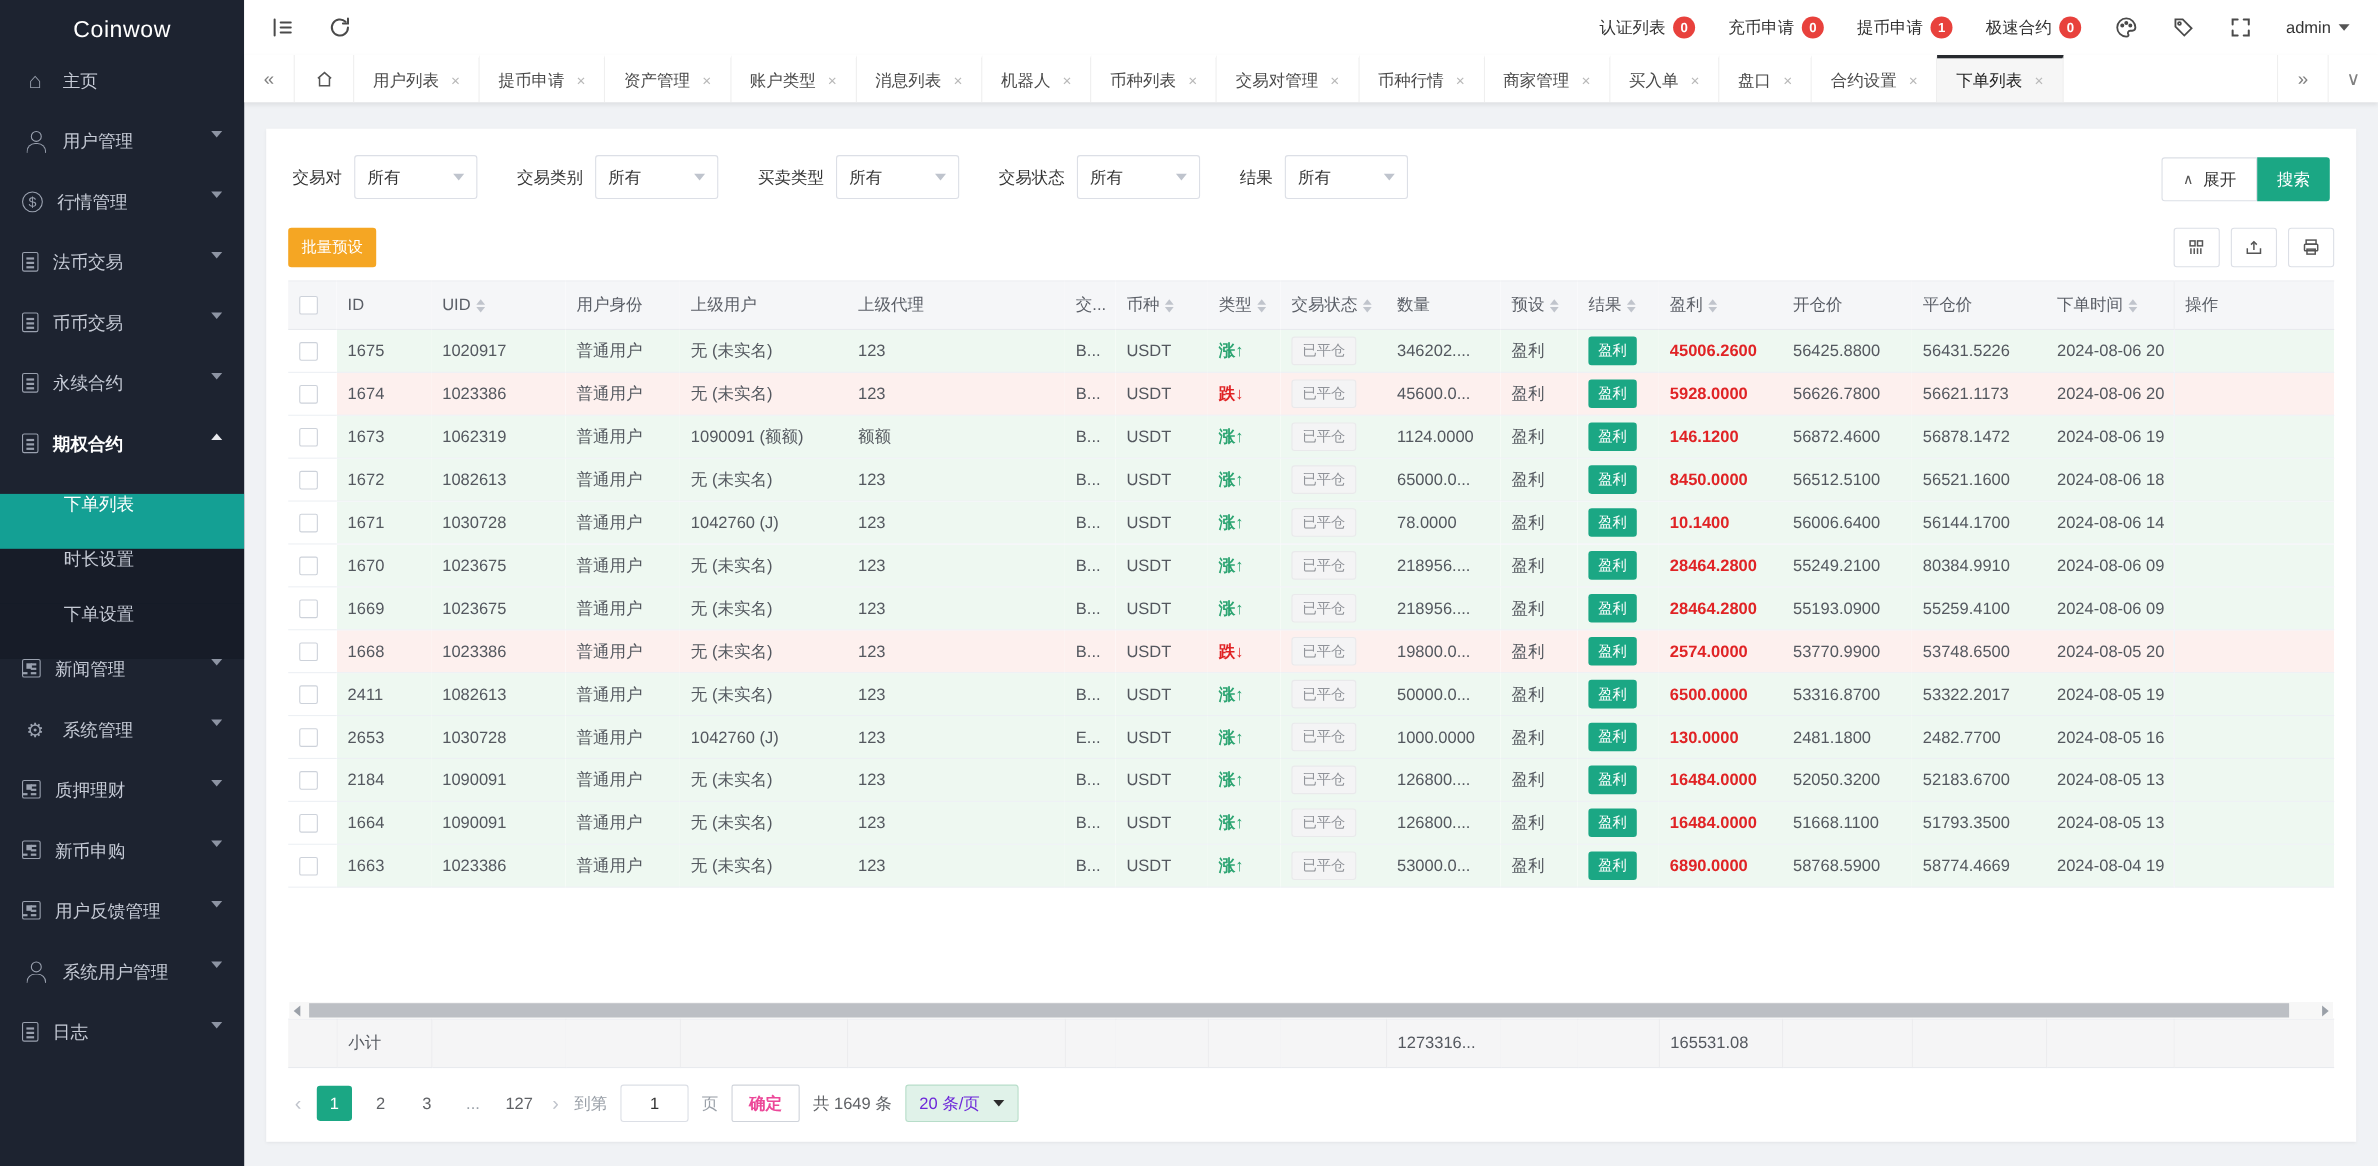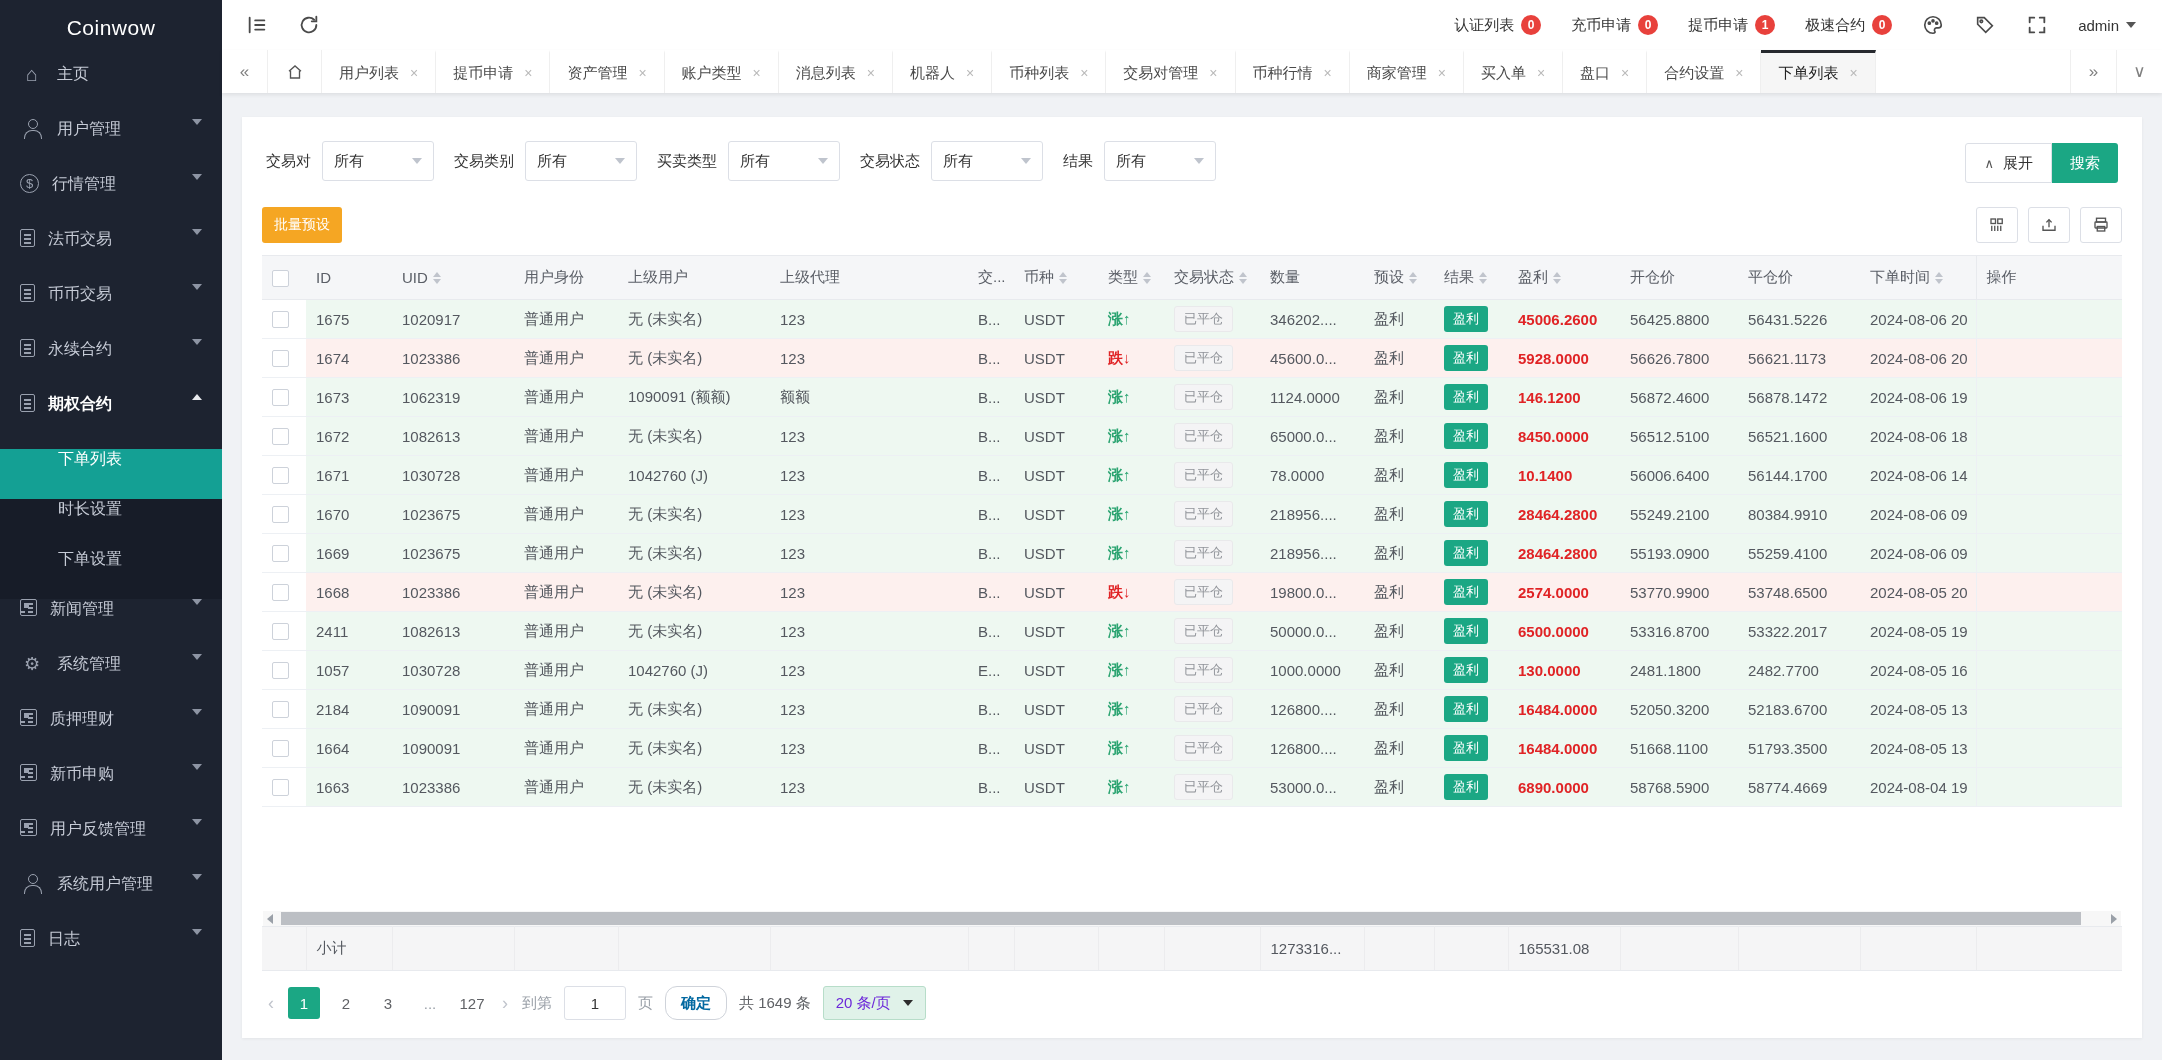--- a/index.html
+++ b/index.html
@@ -51,21 +51,21 @@
   .tab{display:flex;align-items:center;gap:11px;padding:0 17px;border-right:1px solid #efefef;font-size:15px;color:#4a4a4a;cursor:pointer;white-space:nowrap;border-top:3px solid transparent}
   .tab-close{color:#b9b9b9;font-size:14px}
   .tab.active{border-top:3px solid #26292e;background:#f6f6f6;color:#222}
   .tabbar-right{margin-left:auto;display:flex}
   .tabbar-right .tabnav{border-right:none;border-left:1px solid #efefef}
 
   .content{flex:1;padding:24px 20px 22px;display:flex;min-height:0}
   .card{flex:1;background:#fff;box-shadow:0 1px 3px rgba(0,0,0,.06);padding:18px 20px 8px;display:flex;flex-direction:column;min-width:0}
 
   
-  .filters{display:flex;align-items:flex-start;gap:20px;padding:6px 4px 20px}
+  .filters{display:flex;align-items:flex-start;gap:36px;padding:6px 4px 20px}
   .filter{display:flex;align-items:center;gap:11px}
   .filter-label{color:#333;font-size:15px;white-space:nowrap}
   .select{width:112px;height:40px;border:1px solid #dcdfe6;border-radius:3px;background:#fff;display:flex;align-items:center;justify-content:space-between;padding:0 11px;cursor:pointer;color:#333}
   .sel-caret{width:0;height:0;border-left:5px solid transparent;border-right:5px solid transparent;border-top:6px solid #bfc4cd}
   .btn-expand{height:40px;border:1px solid #dcdfe6;background:#fff;border-radius:3px 0 0 3px;display:flex;align-items:center;gap:9px;padding:0 18px;cursor:pointer;color:#333;font-size:15px;margin-left:4px}
   .btn-expand .up-glyph{font-size:13px;color:#555}
   .btn-search{height:40px;background:#1ba784;color:#fff;border:none;border-radius:0 3px 3px 0;padding:0 18px;font-size:15px;cursor:pointer}
 
   
   .toolbar{display:flex;align-items:center;justify-content:space-between;margin:4px 0 12px}
@@ -111,21 +111,21 @@
   .subtotal-grid td:last-child{border-right:none}
 
   
   .pagination{display:flex;align-items:center;gap:12px;padding:15px 4px 10px;color:#606266;font-size:15px;flex-shrink:0}
   .pg-arrow{color:#c0c4cc;font-size:18px;cursor:pointer;padding:0 2px}
   .pg-pages{display:flex;align-items:center;gap:10px}
   .pg-num{min-width:32px;height:32px;display:inline-flex;align-items:center;justify-content:center;border-radius:3px;cursor:pointer}
   .pg-num.active{background:#1ba784;color:#fff}
   .pg-muted{color:#9aa0a8}
   .pg-input{width:62px;height:34px;border:1px solid #dcdfe6;border-radius:3px;text-align:center;font-size:15px;color:#333;font-family:inherit}
-  .btn-confirm{height:34px;padding:0 15px;background:#fff;border:1px solid #cfd3da;border-radius:12px;font-size:15px;font-weight:bold;color:#0369a1;cursor:pointer}
+  .btn-confirm{height:34px;padding:0 15px;background:#fff;border:1px solid #cfd3da;border-radius:2px;font-size:15px;font-weight:bold;color:#ec4899;cursor:pointer}
   .pg-total{color:#606266}
   .pg-size{height:34px;padding:0 12px;background:#e0f2e9;border:1px solid #b7ddc9;border-radius:3px;display:inline-flex;align-items:center;gap:12px;cursor:pointer;color:#6d28d9}
   .pg-size .caret-dn{border-top-color:#2c2c2c}
 </style>
 </head>
 <body>
 
 <aside class="sidebar">
   <div class="logo">Coinwow</div>
   <nav class="nav">
@@ -817,21 +817,21 @@
               <td><span class="badge-result">盈利</span></td>
               <td><span class="profit">6500.0000</span></td>
               <td>53316.8700</td>
               <td>53322.2017</td>
               <td>2024-08-05 19</td>
               <td class="col-op"></td>
             </tr>
 
             <tr class="tint-green">
               <td class="cell-cb"><span class="cb"></span></td>
-              <td>1057</td>
+              <td>2653</td>
               <td>1030728</td>
               <td>普通用户</td>
               <td>1042760 (J)</td>
               <td>123</td>
               <td>E...</td>
               <td>USDT</td>
               <td><span class="dir up">涨↑</span></td>
               <td><span class="tag-status">已平仓</span></td>
               <td>1000.0000</td>
               <td>盈利</td>

